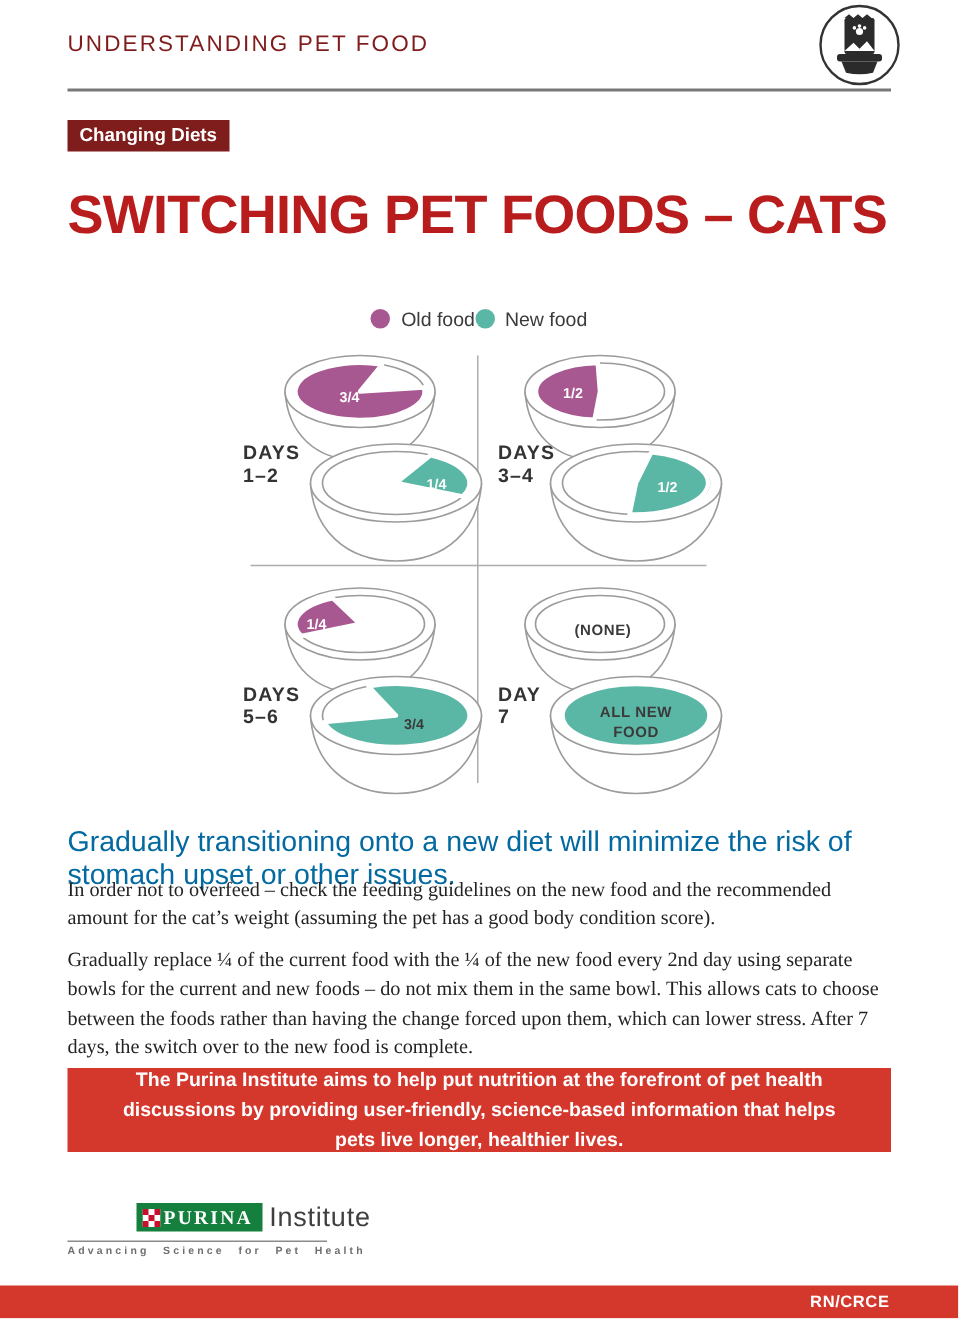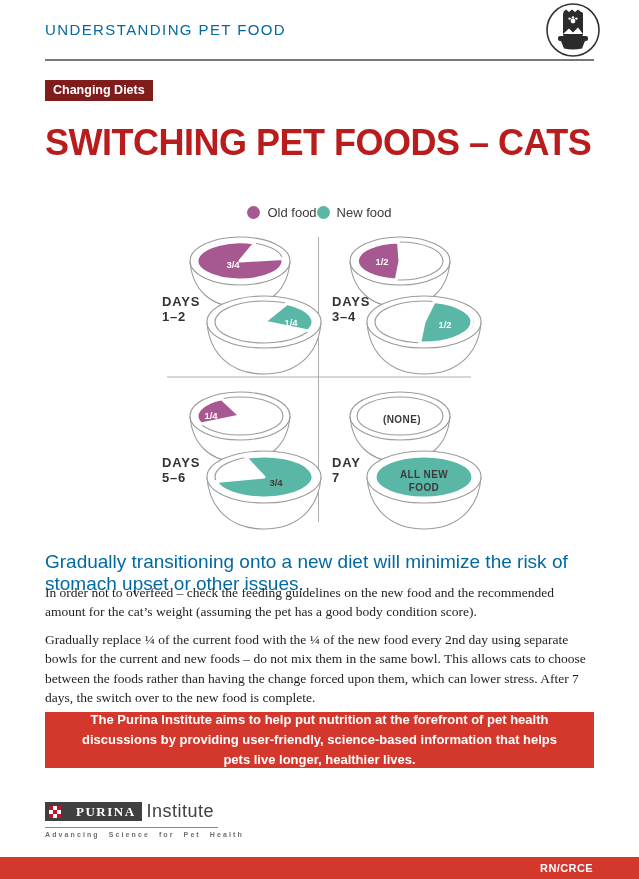--- a/index.html
+++ b/index.html
@@ -1,20 +1,20 @@
 <!DOCTYPE html>
 <html><head>
 <meta charset="utf-8">
 <style>
   html,body{margin:0;padding:0;background:#fff;}
   #page{position:relative;width:639px;height:879px;background:#fff;overflow:hidden;
         font-family:"Liberation Sans",sans-serif;}
 
   .hdr-title{position:absolute;left:45px;top:21px;font-size:15px;letter-spacing:1.4px;
-             color:#0369a1;font-weight:400;text-align:center;}
+             color:#7f1d1d;font-weight:400;text-align:center;}
   .hdr-icon{position:absolute;left:544px;top:2px;}
   .hdr-rule{position:absolute;left:45px;top:59px;width:549px;height:2px;background:#787878;}
 
   .badge{position:absolute;left:45px;top:80px;background:#7f1d1d;color:#fff;
          font-size:12.5px;font-weight:700;padding:3px 8px 4px;}
 
   .page-title{position:absolute;left:45px;top:122px;font-size:36px;font-weight:700;
               color:#b91c1c;letter-spacing:-0.5px;white-space:nowrap;}
 
   .legend{position:absolute;left:0;top:205px;width:639px;display:flex;
@@ -40,22 +40,22 @@
              color:#232323;}
   .body-copy p{margin:0 0 9px 0;}
 
   .banner{position:absolute;left:45px;top:712px;width:549px;height:56px;background:#d4382d;
           display:flex;align-items:center;justify-content:center;text-align:center;
           color:#fff;font-size:13px;font-weight:700;line-height:20px;box-sizing:border-box;
           padding:16px 26px;}
 
   .logo-block{position:absolute;left:45px;top:801px;}
   .logo-row{display:flex;align-items:center;}
-  .purina-box{background:#404040;height:19px;display:flex;align-items:center;gap:15px;
-              padding:0 6px 0 4px;}
+  .purina-box{background:#15803d;height:19px;display:flex;align-items:center;gap:2px;
+              padding:0 6px 0 4px;margin-left:46px;}
   .purina-word{color:#fff;font-family:"Liberation Serif",serif;font-weight:700;
                font-size:13px;letter-spacing:1.5px;}
   .institute-word{color:#3f3f3f;font-size:18px;margin-left:5px;letter-spacing:.5px;}
   .logo-rule{width:173px;height:1px;background:#8a8a8a;margin-top:5px;}
   .tagline{margin-top:3px;font-size:7px;font-weight:700;color:#6e6e6e;
            letter-spacing:2.1px;word-spacing:5px;}
 
   .bottom-bar{position:absolute;left:0;top:857px;width:639px;height:22px;background:#d4382d;
               color:#fff;font-size:11px;font-weight:700;line-height:22px;text-align:right;
               box-sizing:border-box;padding-right:46px;letter-spacing:.4px;}

